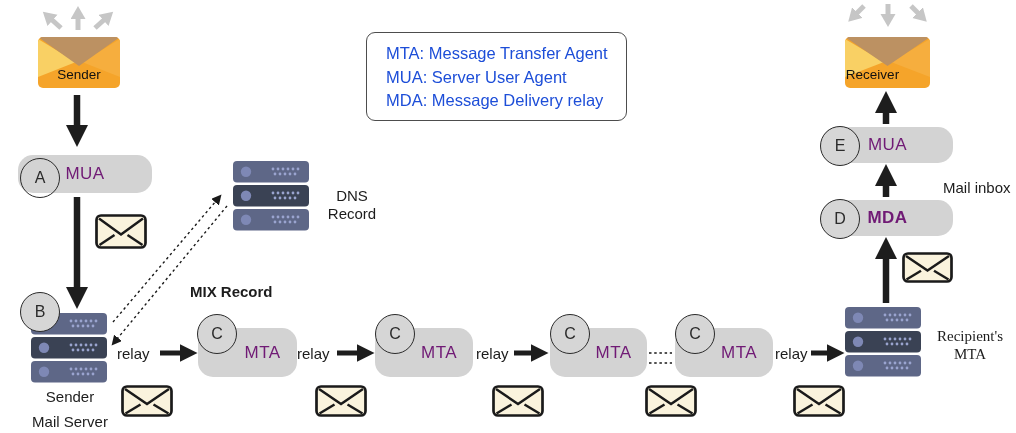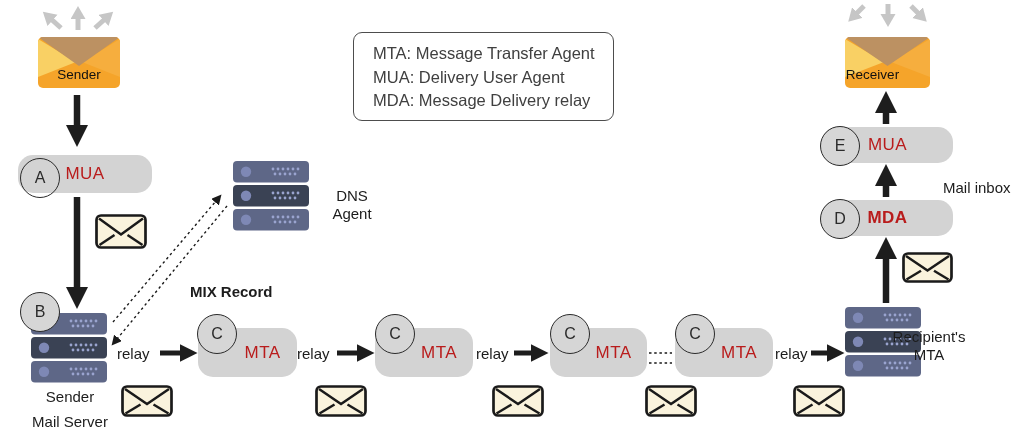--- a/index.html
+++ b/index.html
@@ -6,41 +6,41 @@
   .stage {
     position:relative; width:1016px; height:433px; background:#ffffff;
     font-family:"Liberation Sans", sans-serif; overflow:hidden;
   }
   .abs { position:absolute; }
   svg.wire { position:absolute; left:0; top:0; pointer-events:none; }
 
   .pill {
     position:absolute; background:#d3d3d3; border-radius:15px;
     display:flex; align-items:center; justify-content:center;
-    color:#b91c1c; font-size:17px; font-weight:500; letter-spacing:.4px;
+    color:#701a75; font-size:17px; font-weight:500; letter-spacing:.4px;
   }
   .pill.mta { padding-left:30px; box-sizing:border-box; }
 
   .badge {
     position:absolute; width:40px; height:40px; border-radius:50%;
     border:1.7px solid #2b2b2b; background:#d6d6d6; box-sizing:border-box;
     display:flex; align-items:center; justify-content:center;
     font-size:16px; color:#2b2b2b;
   }
   .badge.clear { background:transparent; }
 
   .cap { position:absolute; font-size:15px; color:#1c1c1c; font-weight:500; line-height:16px; }
   .cap.two { text-align:center; line-height:17.5px; }
   .cap.bold { font-weight:700;margin-left:18px; }
 
   .legend {
-    position:absolute; left:353px; top:32px; width:261px; height:89px;
+    position:absolute; left:366px; top:32px; width:261px; height:89px;
     border:1.6px solid #4d4d4d; border-radius:9px; box-sizing:border-box;
     padding:9px 0 0 19px; font-size:16.5px; line-height:23.5px;
-    color:#404040; font-weight:400;
+    color:#1d4ed8; font-weight:400;
   }
 
   .env-label {
     position:absolute; text-align:center; font-size:13.5px;
     color:#101010; font-weight:500;
   }
 </style>
 </head>
 <body>
 
@@ -89,21 +89,21 @@
     <path d="M227,206 L117,339" stroke="#1a1a1a" stroke-width="1.4" fill="none" stroke-dasharray="2.5,3" marker-end="url(#mDot)"></path>
 
     <g stroke="#1a1a1a" stroke-width="1.7" stroke-dasharray="2.5,2.7">
       <path d="M649,353 L672,353"></path>
       <path d="M649,363 L672,363"></path>
     </g>
   </svg>
 
   <div class="legend">
     <div>MTA: Message Transfer Agent</div>
-    <div>MUA: Delivery User Agent</div>
+    <div>MUA: Server User Agent</div>
     <div>MDA: Message Delivery relay</div>
   </div>
 
   <div class="abs" style="left:38px; top:37px; width:82px; height:51px;">
     <svg width="82" height="51" viewBox="0 0 82 51">
       <defs>
           <clipPath id="clipEnvS">
             <rect width="82" height="51" rx="5"></rect>
           </clipPath>
         </defs>
@@ -257,21 +257,21 @@
             <circle cx="47" cy="10" r="1.4"></circle>
             <circle cx="52" cy="10" r="1.4"></circle>
             <circle cx="57" cy="10" r="1.4"></circle>
             <circle cx="62" cy="10" r="1.4"></circle>
         </g>
       </g>
     </svg>
   </div>
   <div class="cap two" style="left:312px; top:187px; width:80px;">
     <span style="display:block;">DNS</span>
-    <span style="display:block;">Agent</span>
+    <span style="display:block;">Record</span>
   </div>
 
   <div class="cap bold" style="left:172px; top:284px;">MIX Record</div>
 
   <div class="cap" style="left:117px; top:346px;">relay</div>
   <div class="cap" style="left:297px; top:346px;">relay</div>
   <div class="cap" style="left:476px; top:346px;">relay</div>
   <div class="cap" style="left:775px; top:346px;">relay</div>
 
   <div class="pill mta" style="left:198px; top:328px; width:99px; height:49px;">
@@ -387,21 +387,21 @@
             <circle cx="65" cy="5" r="1.4"></circle>
           <circle cx="42" cy="10" r="1.4"></circle>
             <circle cx="47" cy="10" r="1.4"></circle>
             <circle cx="52" cy="10" r="1.4"></circle>
             <circle cx="57" cy="10" r="1.4"></circle>
             <circle cx="62" cy="10" r="1.4"></circle>
         </g>
       </g>
     </svg>
   </div>
-  <div class="cap two" style="left:885px; top:328px; width:88px;">
+  <div class="cap two" style="left:926px; top:328px; width:88px;font-family:Liberation Serif, serif;">
     <span style="display:block;">Recipient's</span>
     <span style="display:block;">MTA</span>
   </div>
 
   <div class="abs" style="left:902px; top:252px;">
     <svg width="51" height="31" viewBox="0 0 51 31">
       <rect x="1.5" y="1.5" width="48" height="28" rx="4.5" fill="#faf3dd" stroke="#1a1a1a" stroke-width="2.7"></rect>
       <path d="M4,4 L25.5,18.5 L47,4" fill="none" stroke="#1a1a1a" stroke-width="2.5"></path>
       <path d="M4.5,27.5 L19,18.8" fill="none" stroke="#1a1a1a" stroke-width="2.5"></path>
       <path d="M46.5,27.5 L32,18.8" fill="none" stroke="#1a1a1a" stroke-width="2.5"></path>

